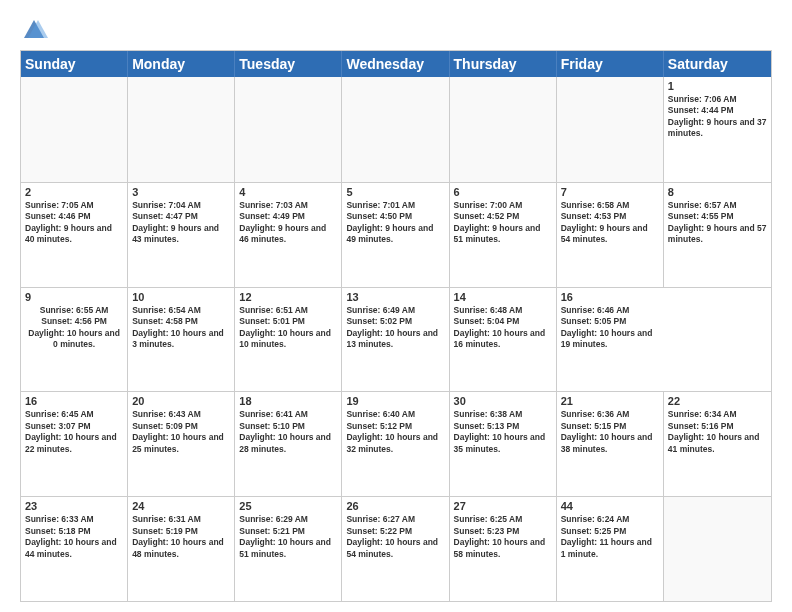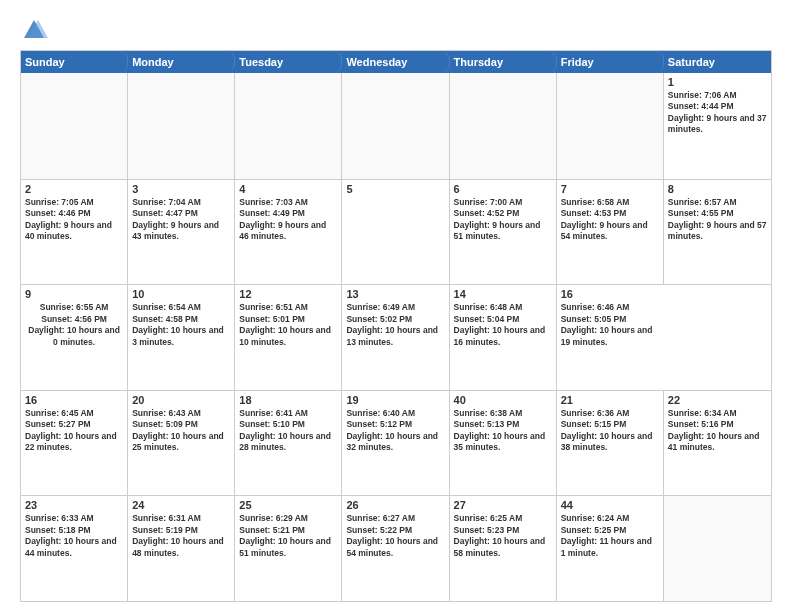--- a/index.html
+++ b/index.html
@@ -67,25 +67,24 @@
       border: 1px solid #ccc;
     }
     .cal-header-row {
       display: grid;
       grid-template-columns: repeat(7, 1fr);
       background: #2e6db4;
     }
     .cal-header-cell {
       color: #fff;
       font-weight: bold;
-      font-size: 11px;
+      font-size: 14px;
       padding: 5px 4px;
       text-align: left;
       border-right: 1px solid #4a80c0;
-      border-radius: 9px;
     }
     .cal-header-cell:last-child { border-right: none; }
     .cal-body {
       flex: 1;
       display: grid;
       grid-template-rows: repeat(5, 1fr);
     }
     .cal-week {
       display: grid;
       grid-template-columns: repeat(7, 1fr);
@@ -178,20 +177,23 @@
 Daylight: 9 hours and 43 minutes.</div>
           </div>
           <div class="cal-cell">
             <span class="cal-day-num">4</span>
             <div class="cal-cell-text" style="white-space: pre-line;">Sunrise: 7:03 AM
 Sunset: 4:49 PM
 Daylight: 9 hours and 46 minutes.</div>
           </div>
           <div class="cal-cell">
             <span class="cal-day-num">5</span>
+            <div class="cal-cell-text" style="white-space: pre-line;">Sunrise: 7:01 AM
+Sunset: 4:50 PM
+Daylight: 9 hours and 49 minutes.</div>
           </div>
           <div class="cal-cell">
             <span class="cal-day-num">6</span>
             <div class="cal-cell-text" style="white-space: pre-line;">Sunrise: 7:00 AM
 Sunset: 4:52 PM
 Daylight: 9 hours and 51 minutes.</div>
           </div>
           <div class="cal-cell">
             <span class="cal-day-num">7</span>
             <div class="cal-cell-text" style="white-space: pre-line;">Sunrise: 6:58 AM
@@ -240,21 +242,21 @@
             <span class="cal-day-num">16</span>
             <div class="cal-cell-text" style="white-space: pre-line;">Sunrise: 6:46 AM
 Sunset: 5:05 PM
 Daylight: 10 hours and 19 minutes.</div>
           </div>
         </div>
         <div class="cal-week">
           <div class="cal-cell">
             <span class="cal-day-num">16</span>
             <div class="cal-cell-text" style="white-space: pre-line;">Sunrise: 6:45 AM
-Sunset: 5:27 PM
+Sunset: 3:07 PM
 Daylight: 10 hours and 22 minutes.</div>
           </div>
           <div class="cal-cell">
             <span class="cal-day-num">20</span>
             <div class="cal-cell-text" style="white-space: pre-line;">Sunrise: 6:43 AM
 Sunset: 5:09 PM
 Daylight: 10 hours and 25 minutes.</div>
           </div>
           <div class="cal-cell">
             <span class="cal-day-num">18</span>
@@ -262,21 +264,21 @@
 Sunset: 5:10 PM
 Daylight: 10 hours and 28 minutes.</div>
           </div>
           <div class="cal-cell">
             <span class="cal-day-num">19</span>
             <div class="cal-cell-text" style="white-space: pre-line;">Sunrise: 6:40 AM
 Sunset: 5:12 PM
 Daylight: 10 hours and 32 minutes.</div>
           </div>
           <div class="cal-cell">
-            <span class="cal-day-num">40</span>
+            <span class="cal-day-num">30</span>
             <div class="cal-cell-text" style="white-space: pre-line;">Sunrise: 6:38 AM
 Sunset: 5:13 PM
 Daylight: 10 hours and 35 minutes.</div>
           </div>
           <div class="cal-cell">
             <span class="cal-day-num">21</span>
             <div class="cal-cell-text" style="white-space: pre-line;">Sunrise: 6:36 AM
 Sunset: 5:15 PM
 Daylight: 10 hours and 38 minutes.</div>
           </div>

